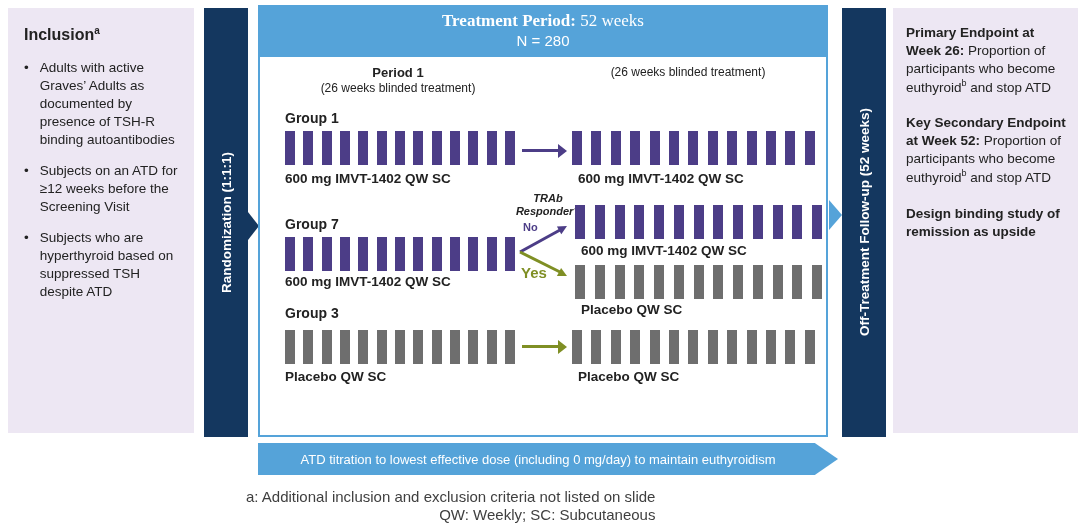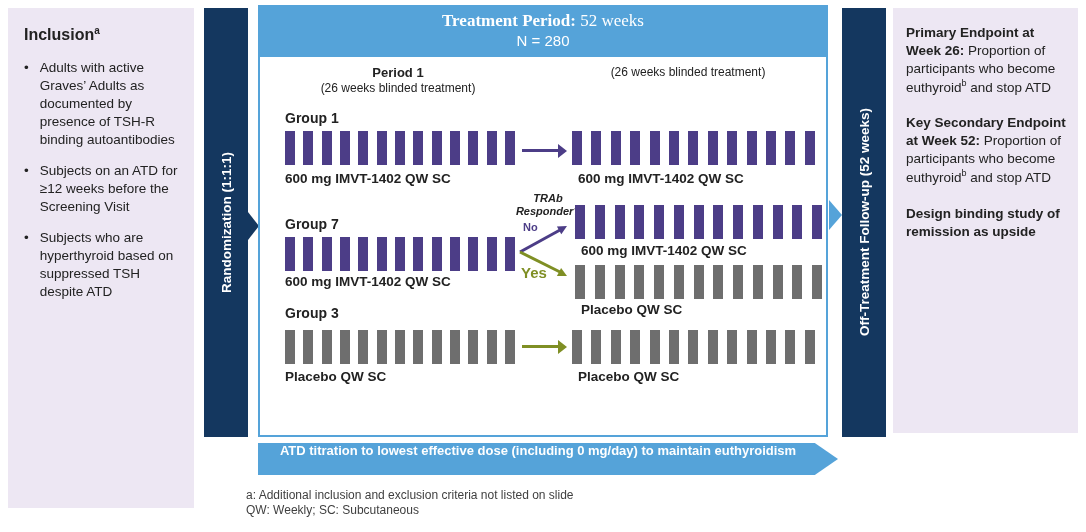--- a/index.html
+++ b/index.html
@@ -5,21 +5,21 @@
   :root{
     --navy:#14375F; --sky:#55A3D9; --purple:#4C3D87; --olive:#7F8F24;
     --gray-tick:#6E6E6E; --lavender:#EDE7F3; --ink:#222222; --foot:#3F3F3F;
   }
   html,body{margin:0;padding:0;background:#fff;}
   #app{position:relative;width:1086px;height:532px;background:#fff;overflow:hidden;
        font-family:"Liberation Sans", sans-serif;color:var(--ink);}
 
   
   .panel{position:absolute;background:var(--lavender);box-sizing:border-box;}
-  #left-panel{left:8px;top:8px;width:186px;height:500px;padding:17px 14px 8px 16px;}
+  #left-panel{left:8px;top:8px;width:186px;height:425px;padding:17px 14px 8px 16px;}
   #right-panel{left:893px;top:8px;width:185px;height:425px;padding:16px 10px 0 13px;}
   .panel-title{font-size:16px;font-weight:bold;margin-bottom:15px;}
   .panel-title sup{font-size:10px;}
   .bullet{display:flex;gap:11px;font-size:13.5px;line-height:1.33;margin-bottom:13px;}
   .bullet .marker{flex:0 0 auto;}
   .rp-section{font-size:13.5px;line-height:1.33;margin-bottom:18px;}
   .rp-section .lead{font-weight:bold;}
   .rp-section sup{font-size:9px;}
 
   
@@ -65,24 +65,24 @@
 
   #trab-q{position:absolute;left:245px;top:185px;width:86px;text-align:center;
           font-size:11px;font-weight:bold;font-style:italic;line-height:1.15;}
   #branch-svg{position:absolute;left:252px;top:210px;}
   #no-label{position:absolute;left:263px;top:214px;font-size:11px;font-weight:bold;color:var(--purple);}
   #yes-label{position:absolute;left:261px;top:257px;font-size:15px;font-weight:bold;color:var(--olive);}
 
   
   #banner{position:absolute;left:258px;top:443px;width:580px;height:32px;background:var(--sky);
           clip-path:polygon(0% 0%,96% 0%,100% 50%,96% 100%,0% 100%);
-          display:flex;justify-content:center;
-          color:#fff;font-weight:bold;font-size:13px;padding-right:20px;box-sizing:border-box;}
-
-  #footnotes{position:absolute;left:246px;top:488px;font-size:12px;line-height:1.22;color:var(--foot);}
+          display:flex;align-items:center;justify-content:center;
+          color:#fff;font-weight:normal;font-size:13px;padding-right:20px;box-sizing:border-box;}
+
+  #footnotes{position:absolute;left:246px;top:488px;font-size:15px;line-height:1.22;color:var(--foot);text-align:right;}
 </style>
 </head>
 <body>
 
 <div id="app">
 
   <div id="left-panel" class="panel">
     <div class="panel-title"><span>Inclusion</span><sup>a</sup></div>
     <div class="bullet">
       <span class="marker">•</span>

